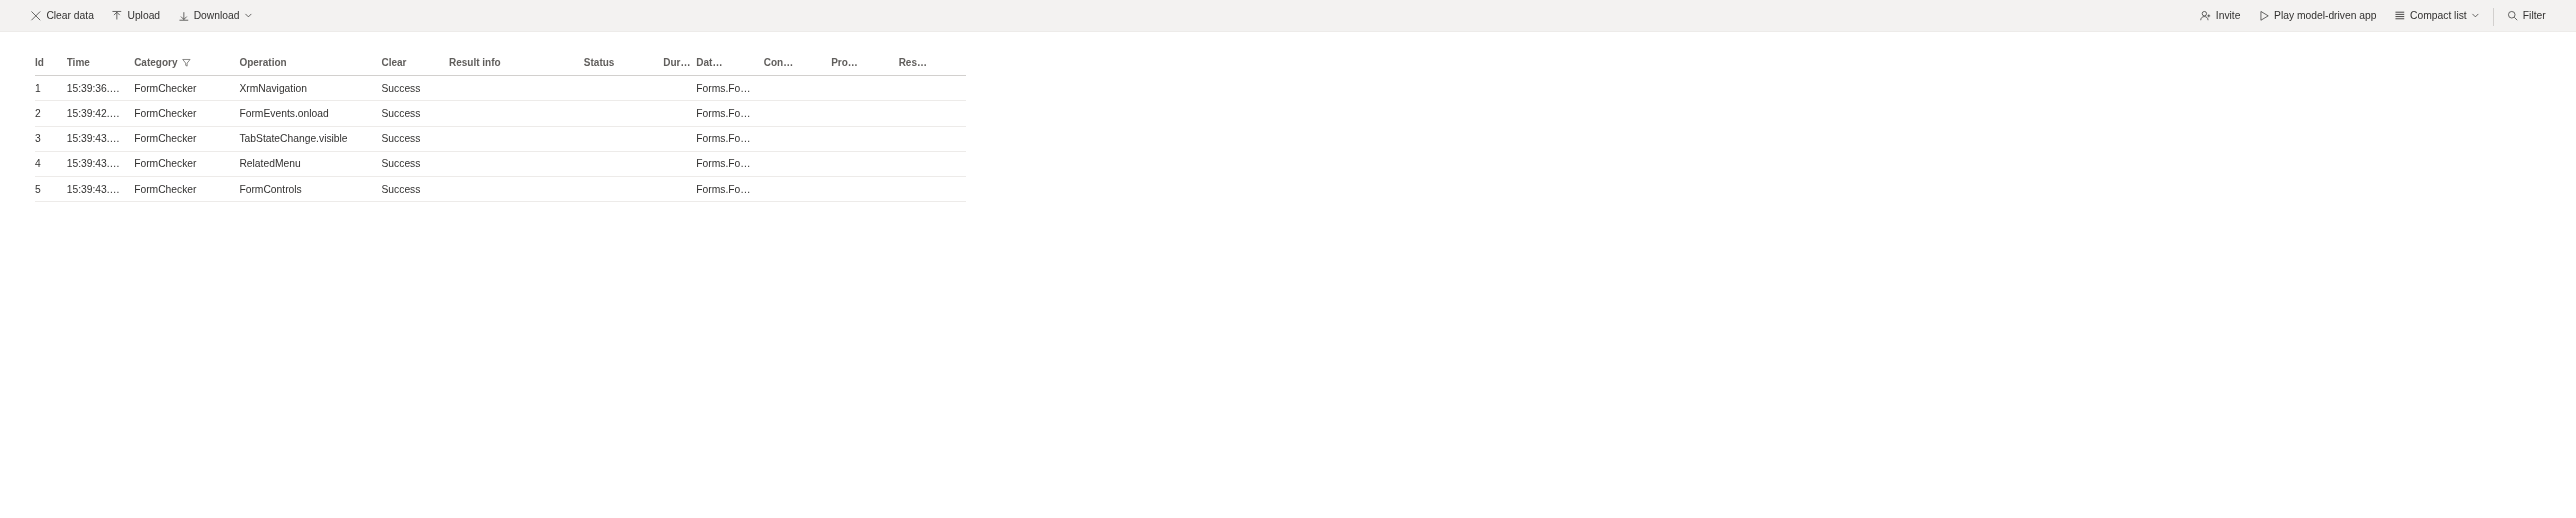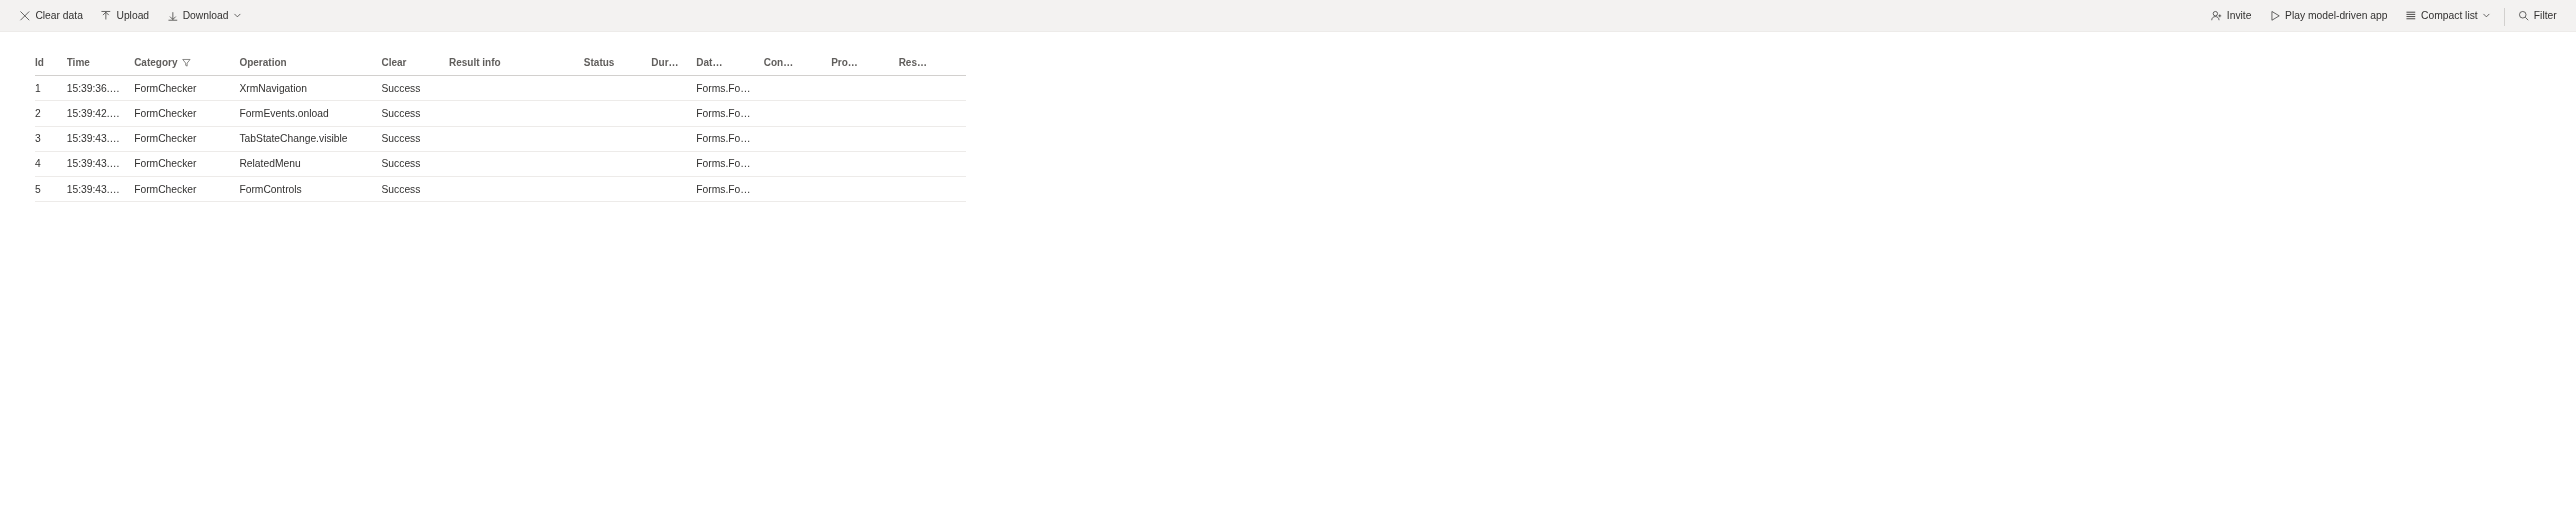--- a/index.html
+++ b/index.html
@@ -12,21 +12,21 @@
       font-size: 10.3px;
       color: #323130;
       background: #fff;
     }
     .toolbar {
       display: flex;
       align-items: center;
       height: 32px;
       background: #f3f2f1;
       border-bottom: 0.7px solid #edebe9;
-      padding: 0 12px;
+      padding: 0 23px;
     }
     .toolbar-left {
       display: flex;
       align-items: center;
       gap: 2.9px;
     }
     .toolbar-right {
       display: flex;
       align-items: flex-end;
       gap: 2.9px;
@@ -99,21 +99,21 @@
       height: 8.8px;
       flex-shrink: 0;
     }
     .col-id { width: 31px; }
     .col-time { width: 66px; }
     .col-category { width: 103px; }
     .col-operation { width: 139px; }
     .col-result { width: 66px; }
     .col-resultinfo { width: 132px; }
     .col-status { width: 66px; }
-    .col-dur { width: 44px; }
+    .col-dur { width: 44px; text-align: right; }
     .col-dat { width: 66px; }
     .col-con { width: 66px; }
     .col-pro { width: 66px; margin-left: 46px; }
     .col-res { width: 66px; }
   </style>
 </head>
 <body>
 
 <div class="toolbar">
   <div class="toolbar-left">

